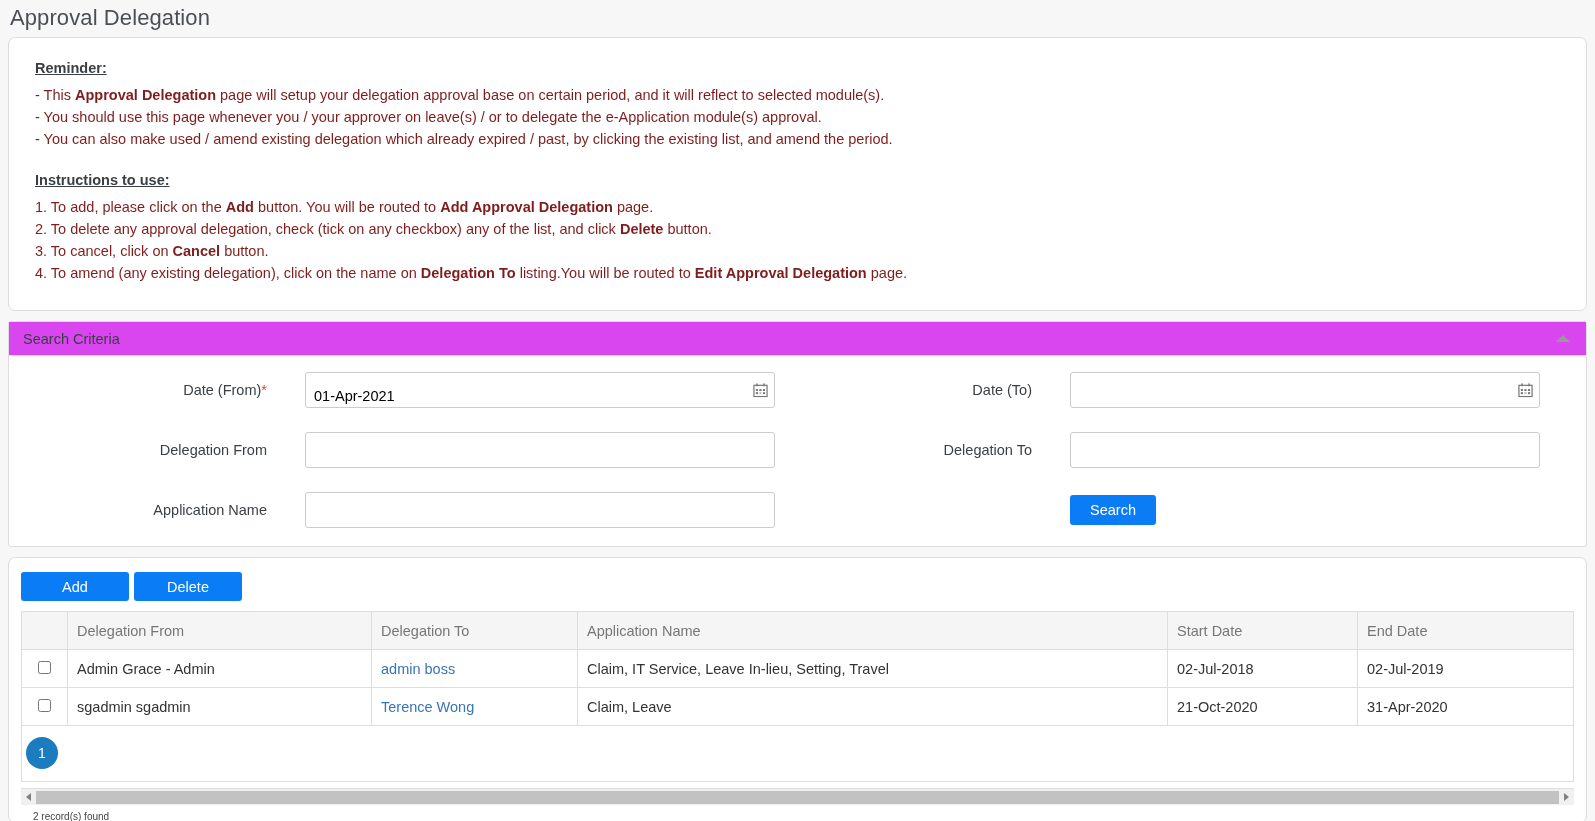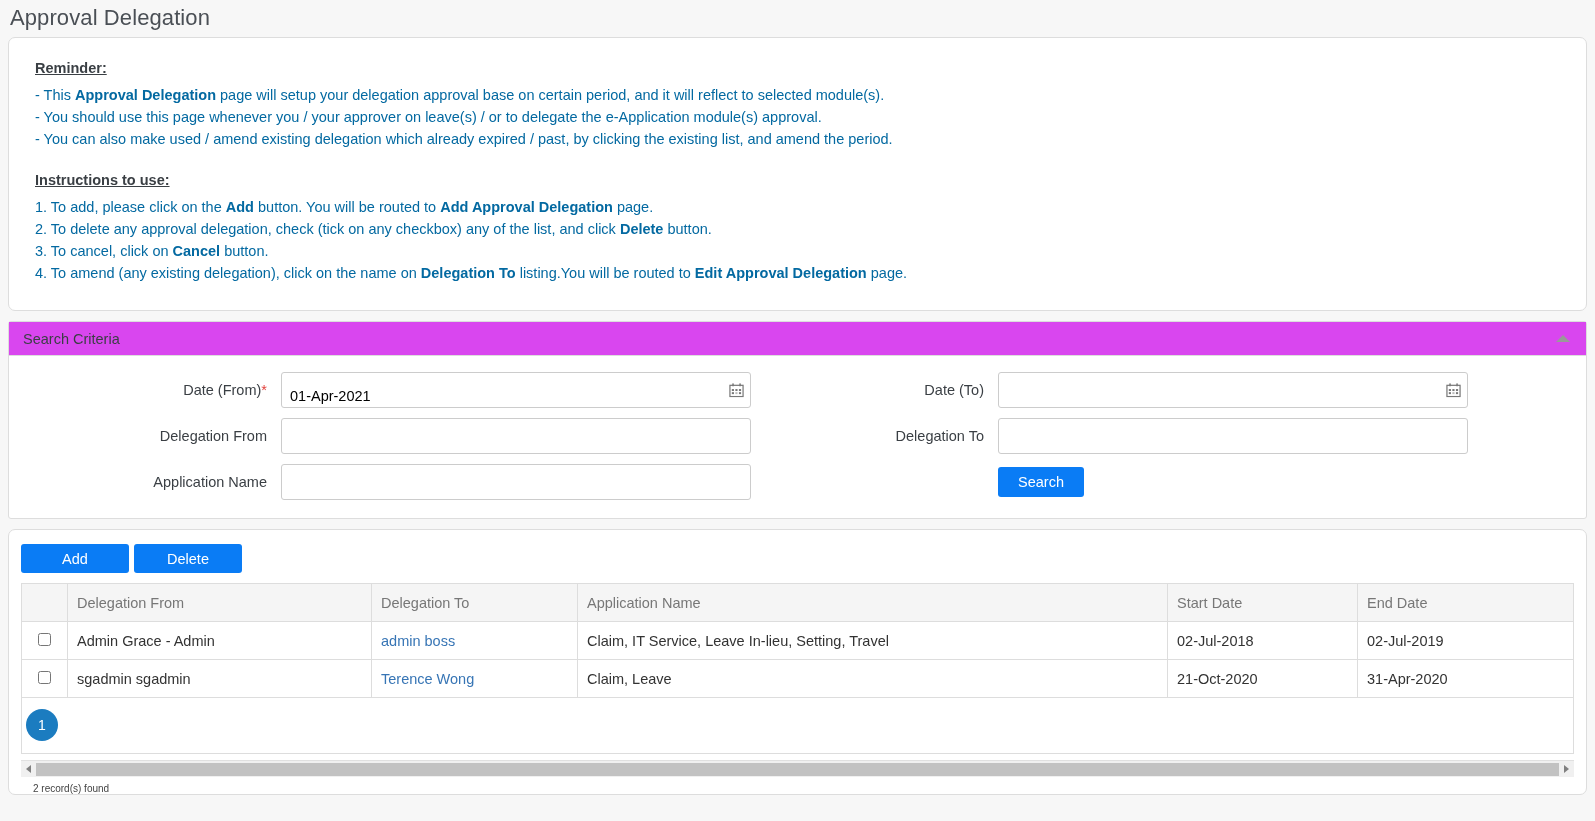--- a/index.html
+++ b/index.html
@@ -32,21 +32,21 @@
   .info-block { padding-left: 26px; }
   .info-head {
     font-weight: bold;
     text-decoration: underline;
     color: #3a3f44;
     font-size: 14.5px;
     margin-bottom: 8px;
   }
   .info-line {
     font-size: 14.5px;
-    color: #0369a1;
+    color: #7f1d1d;
     line-height: 22px;
     white-space: pre;
   }
   .info-line b { font-weight: bold; }
   .info-gap { height: 22px; }
 
   
   .panel { margin: 0 8px 10px 8px; border: 1px solid #ddd; border-radius: 3px; background:#fff; }
   .panel-head {
     background: #d946ef;
@@ -66,20 +66,21 @@
     border-bottom: 7px solid #999;
     margin-right: 4px;
   }
   .panel-body { padding: 16px 0 18px 0; }
 
   .form-grid {
     display: grid;
     grid-template-columns: 272px 470px 247px 470px;
     row-gap: 10px;
     align-items: center;
+    gap: 24px;
   }
   .lbl {
     text-align: right;
     padding-right: 14px;
     font-size: 14.5px;
     color: #3a3f44;
     white-space: nowrap;
   }
   .req { color: #e2413c; }
   .fld { position: relative; }

